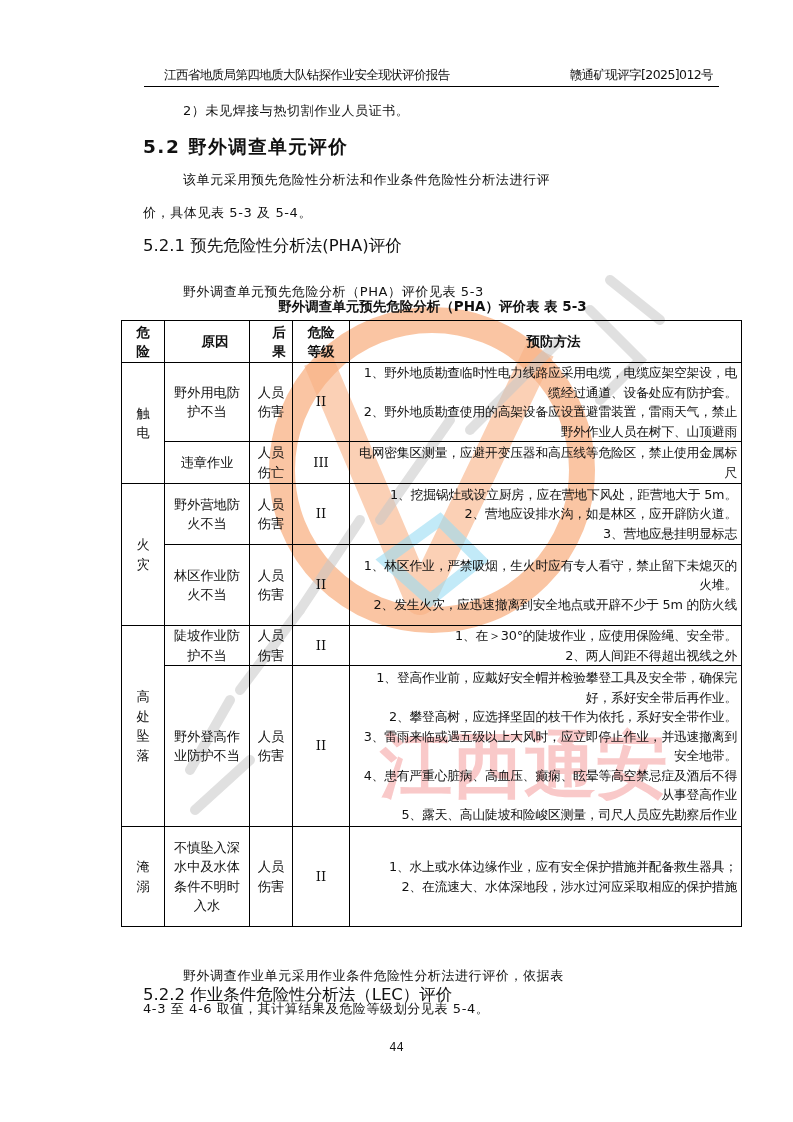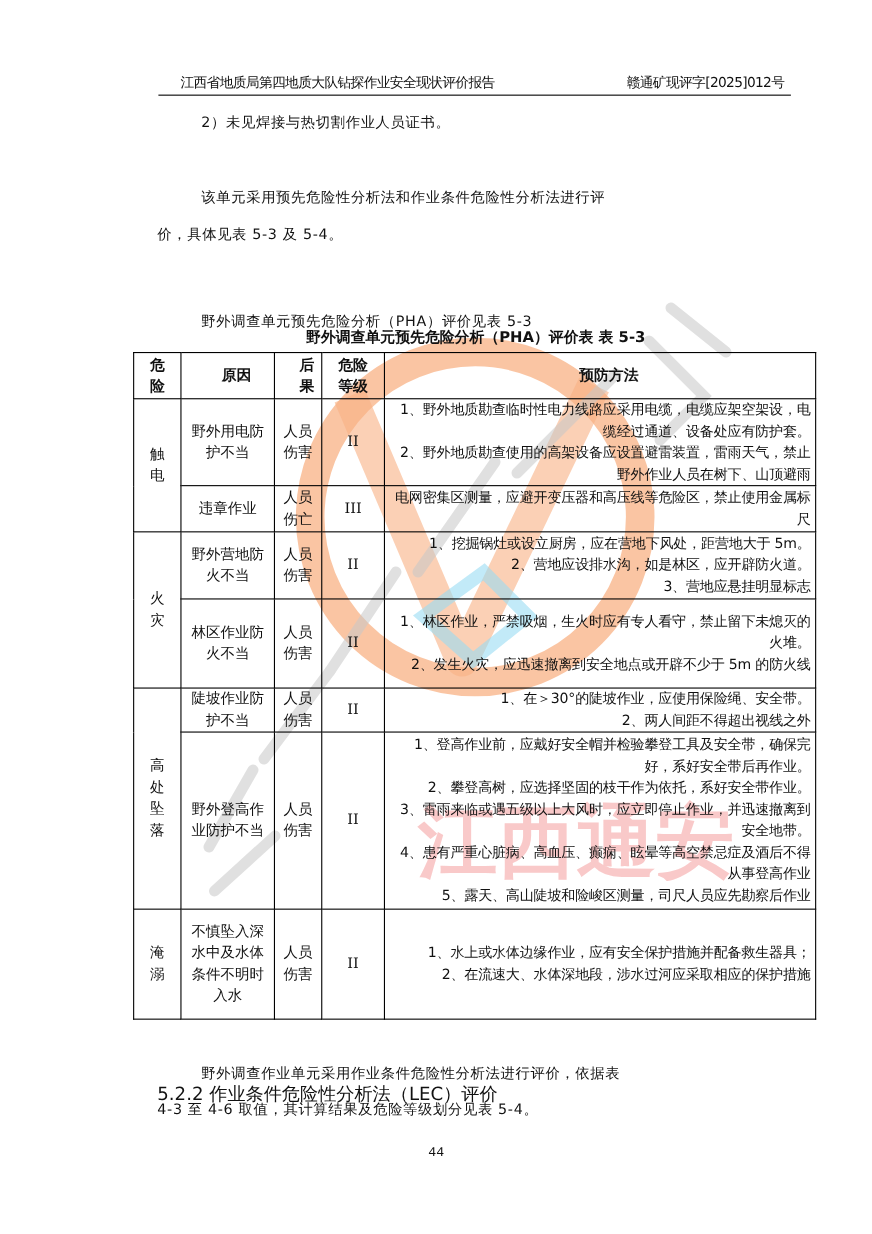--- a/index.html
+++ b/index.html
@@ -80,23 +80,25 @@
 
 <div class="content">
 
   <div class="run-header">
     <span class="left">江西省地质局第四地质大队钻探作业安全现状评价报告</span>
     <span class="right">赣通矿现评字[2025]012号</span>
   </div>
 
   <div class="p" style="left:183px; top:102px;">2）未见焊接与热切割作业人员证书。</div>
 
+  <div class="h2" style="left:143px; top:134px;">5.2 野外调查单元评价</div>
   <div class="p" style="left:183px; top:171px;">该单元采用预先危险性分析法和作业条件危险性分析法进行评</div>
   <div class="p" style="left:143px; top:204px;">价，具体见表 5-3 及 5-4。</div>
 
+  <div class="h3" style="left:143px; top:235px;">5.2.1 预先危险性分析法(PHA)评价</div>
   <div class="p" style="left:183px; top:266px;margin-top:17px;">野外调查单元预先危险分析（PHA）评价见表 5-3</div>
 
   <div class="table-caption">野外调查单元预先危险分析（PHA）评价表   表 5-3</div>
 
   <table class="pha">
     <colgroup>
       <col style="width:43px">
       <col style="width:85px">
       <col style="width:43px">
       <col style="width:57px">

